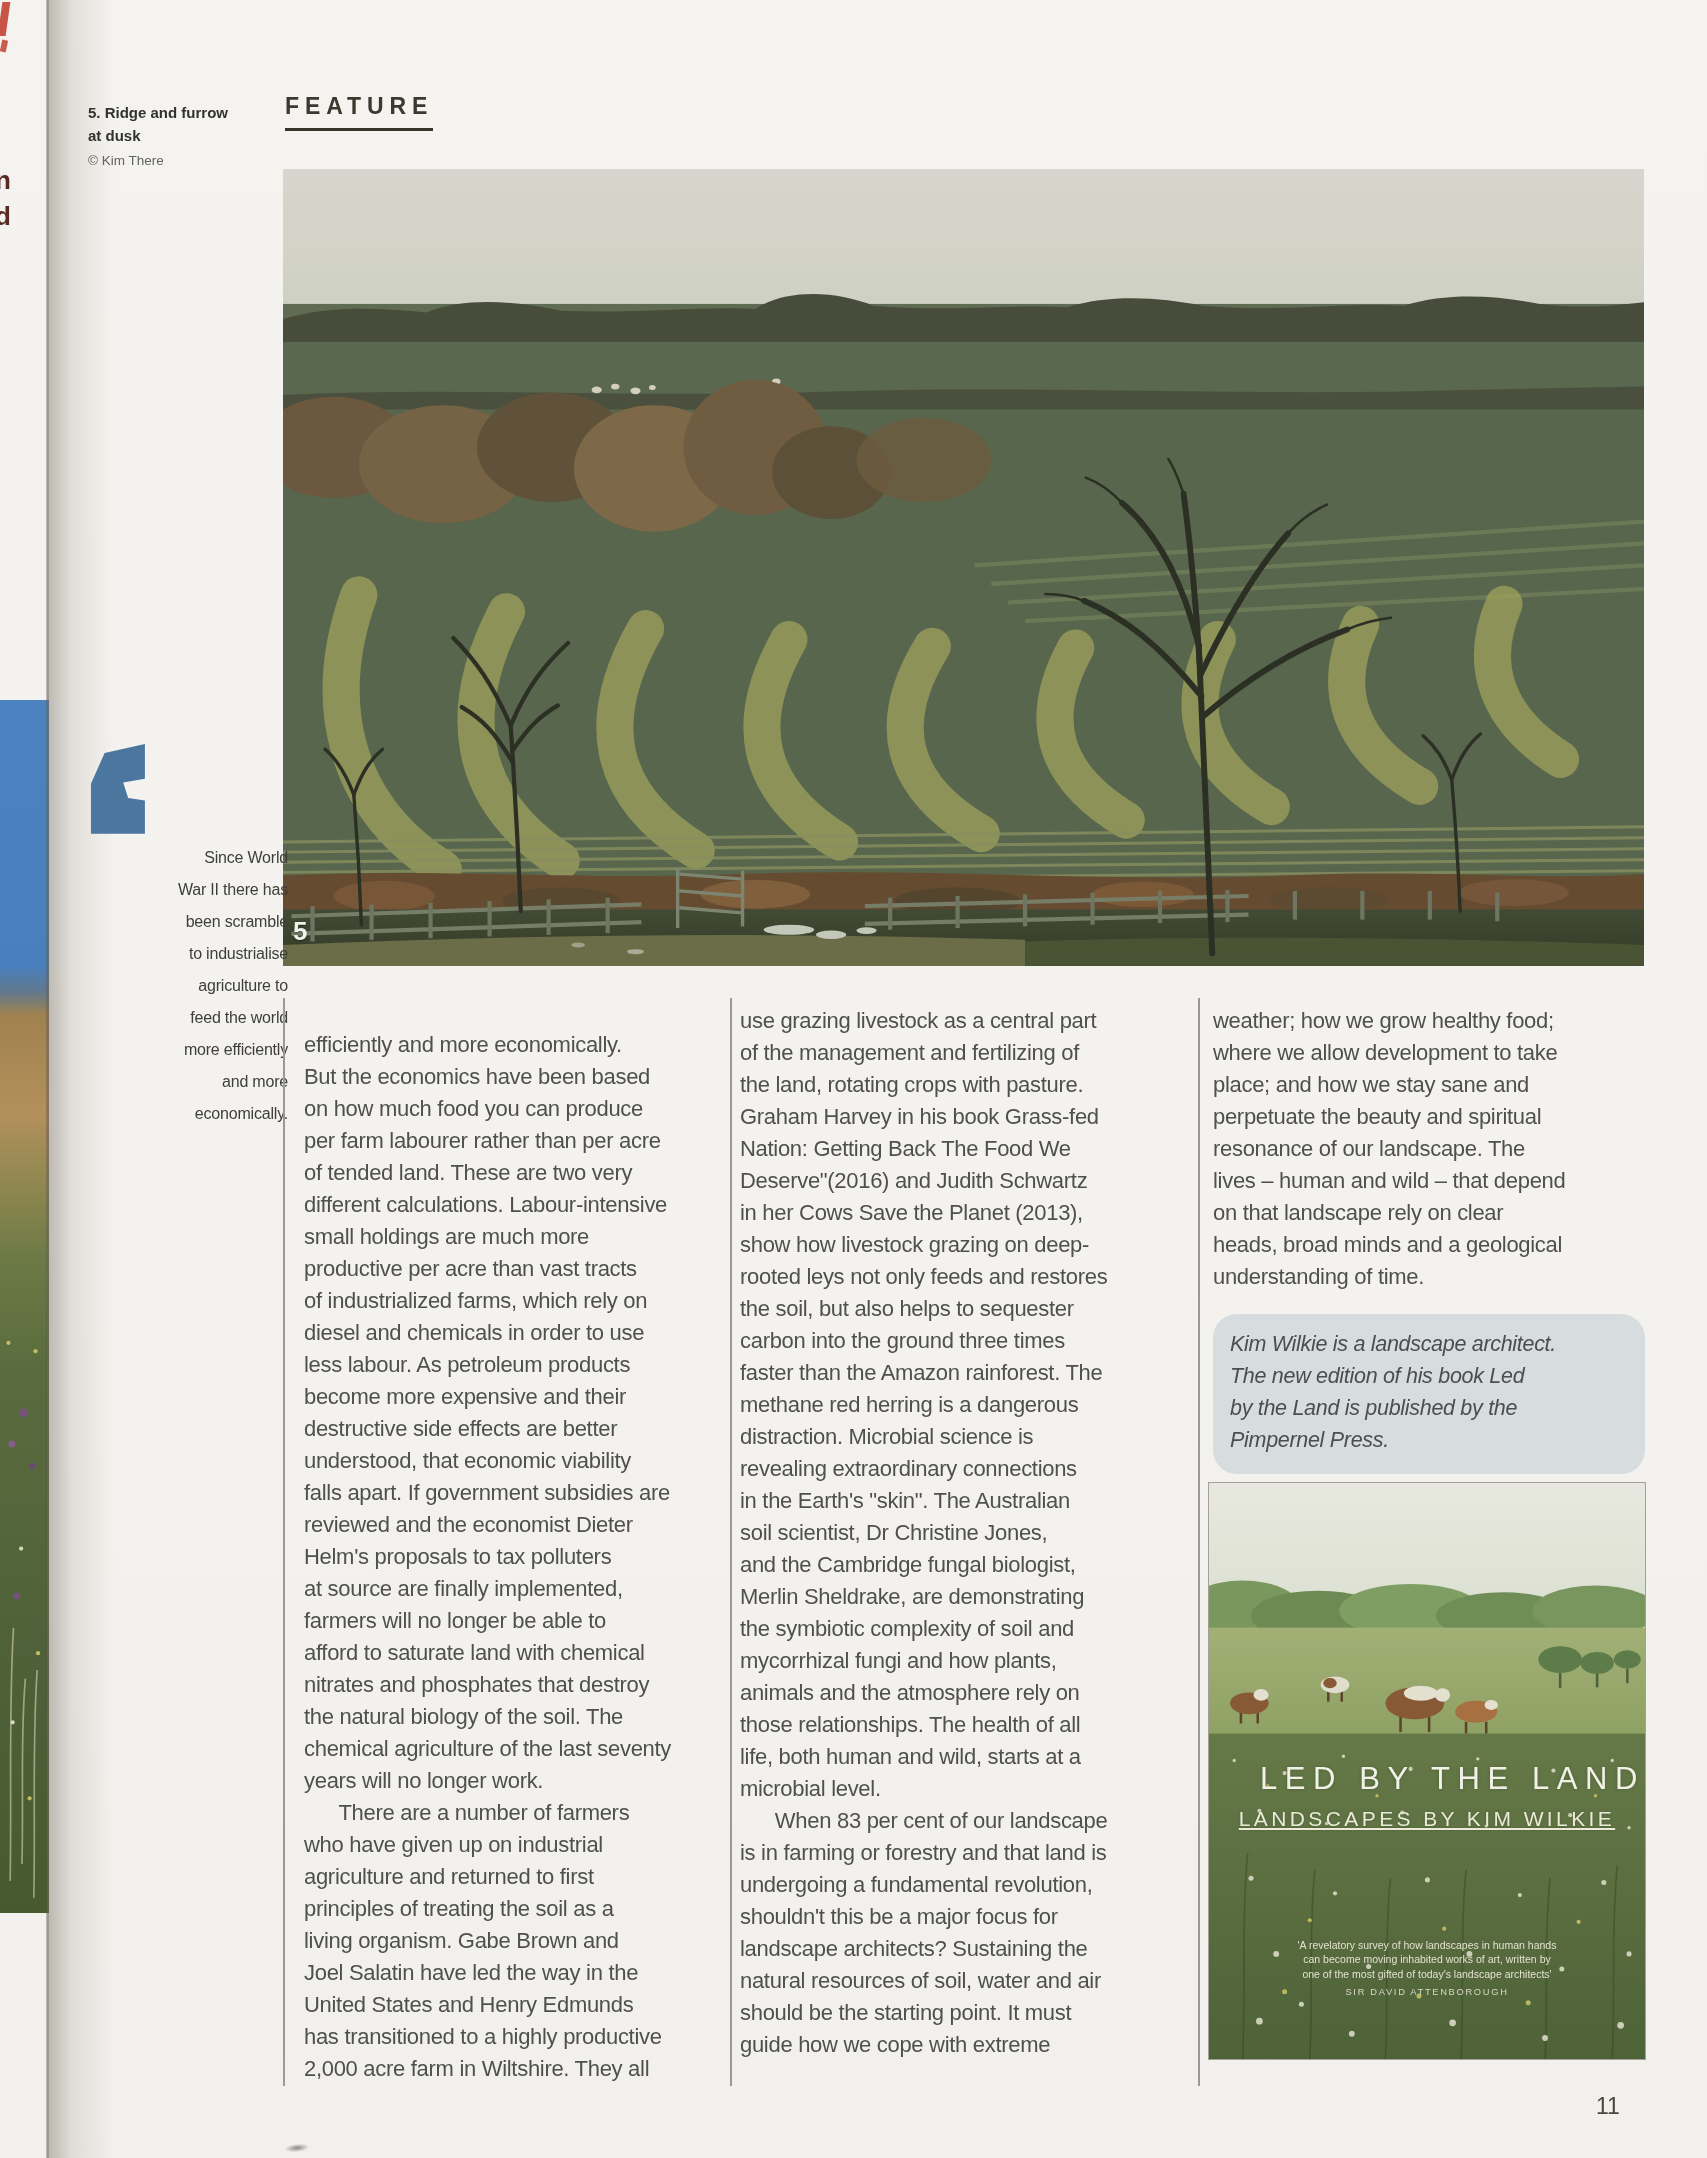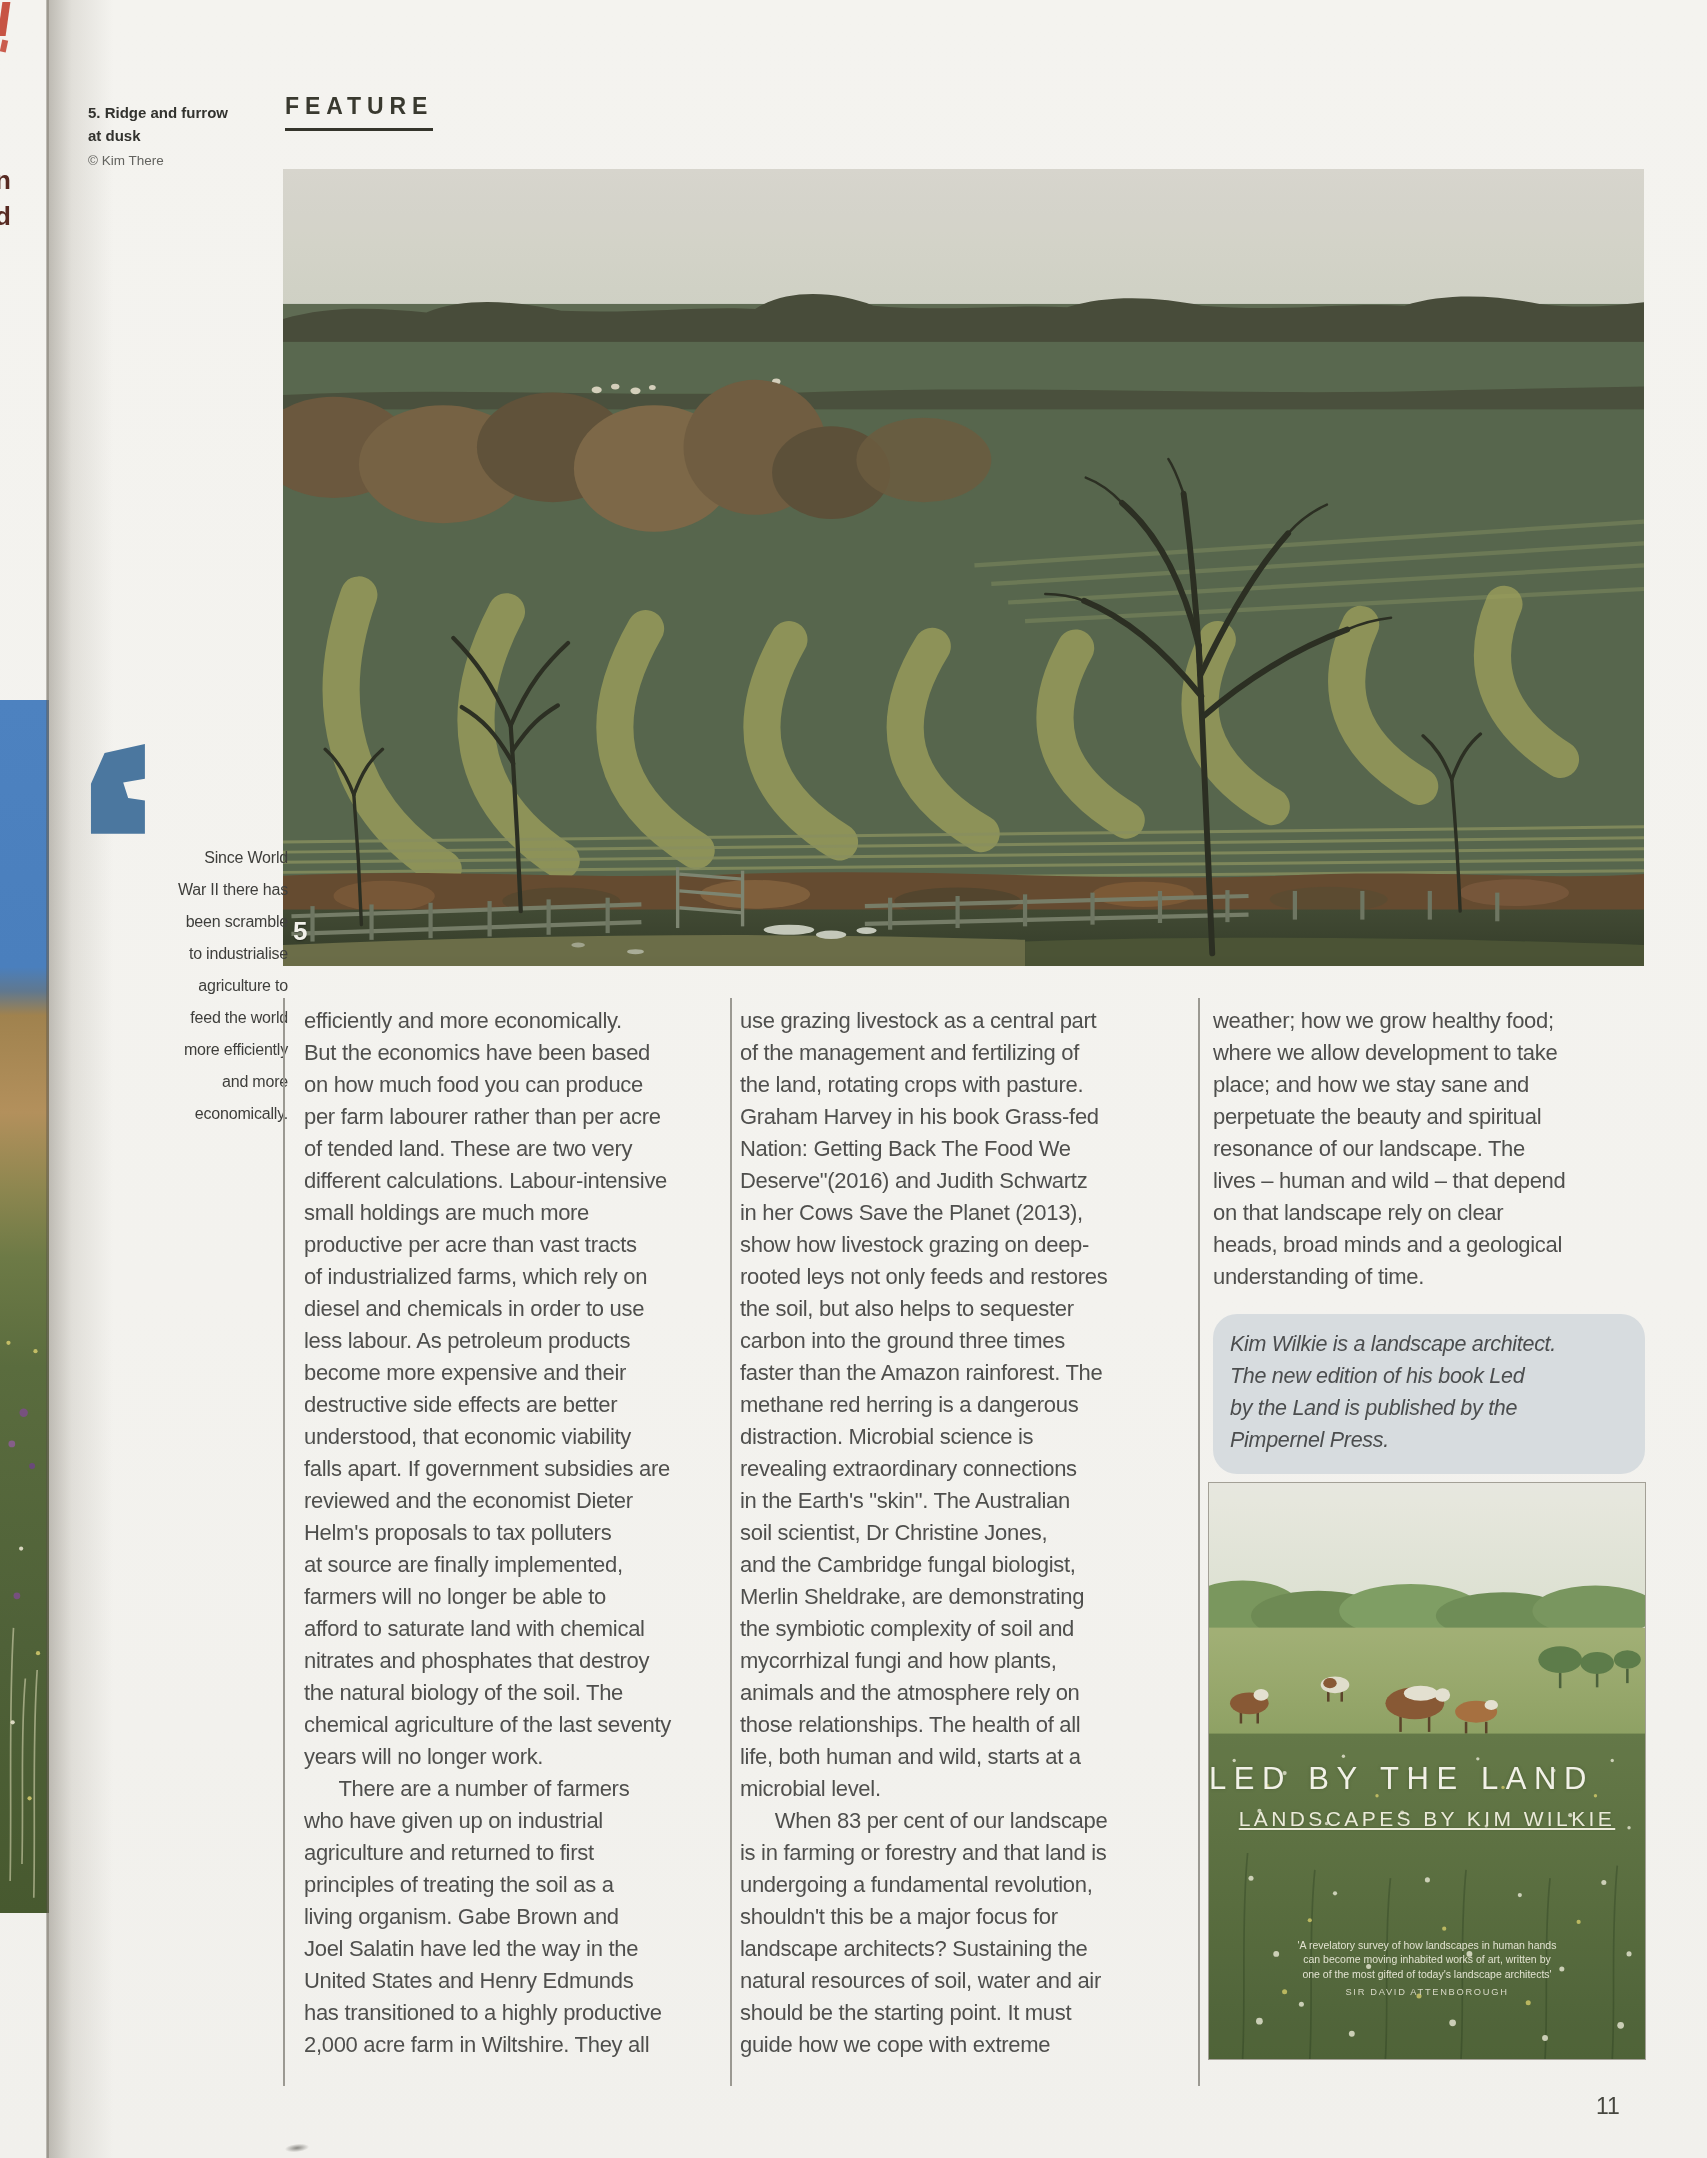--- a/index.html
+++ b/index.html
@@ -46,34 +46,34 @@
     font-size:16px;font-weight:400;line-height:32px;letter-spacing:-0.2px;
     color:#3e3e3b;white-space:pre;text-align:right;
   }
   
   .rule{position:absolute;top:998px;width:1.7px;height:1088px;background:#9b9992;}
   .rule-1{left:283px;} .rule-2{left:730px;} .rule-3{left:1198px;}
   .col{
     position:absolute;top:1005px;font-size:22px;line-height:32px;letter-spacing:-0.3px;
     color:#4f4f4d;white-space:pre;
   }
-  .col-1{left:304px;width:426px;}
+  .col-1{left:304px;width:426px;margin-top:24px;}
   .col-2{left:740px;width:455px;}
   .col-3{left:1213px;width:432px;}
   
   .author-note{
     position:absolute;left:1213px;top:1314px;width:432px;height:160px;box-sizing:border-box;
     background:#d7dcdf;padding:13.5px 17px;
     font-style:italic;font-size:21.5px;line-height:32px;letter-spacing:-0.3px;color:#4b4d4e;white-space:pre;border-radius:24px;
   }
   
   .cover{position:absolute;left:1208px;top:1482px;width:438px;height:578px;border:0.8px solid #a3a096;box-sizing:border-box;overflow:hidden;}
   .cover svg{display:block;width:100%;height:100%;}
   .cover-title{
-    position:absolute;left:0;top:278px;width:100%;text-align:left;
+    position:absolute;left:0;top:278px;width:100%;text-align:right;
     font-size:31px;letter-spacing:7.6px;color:#f2f1e7;text-shadow:0 0 3.4px rgba(40,60,30,.35);
   }
   .cover-subtitle{
     position:absolute;left:0;top:324px;width:100%;text-align:center;
     font-size:21px;letter-spacing:3.4px;color:#ebead9;text-shadow:0 0 2.5px rgba(40,60,30,.35);text-decoration:underline;
   }
   .cover-quote{
     position:absolute;left:0;top:455px;width:100%;text-align:center;
     font-size:10.5px;line-height:14.3px;color:#e2e2d0;white-space:pre;
   }

